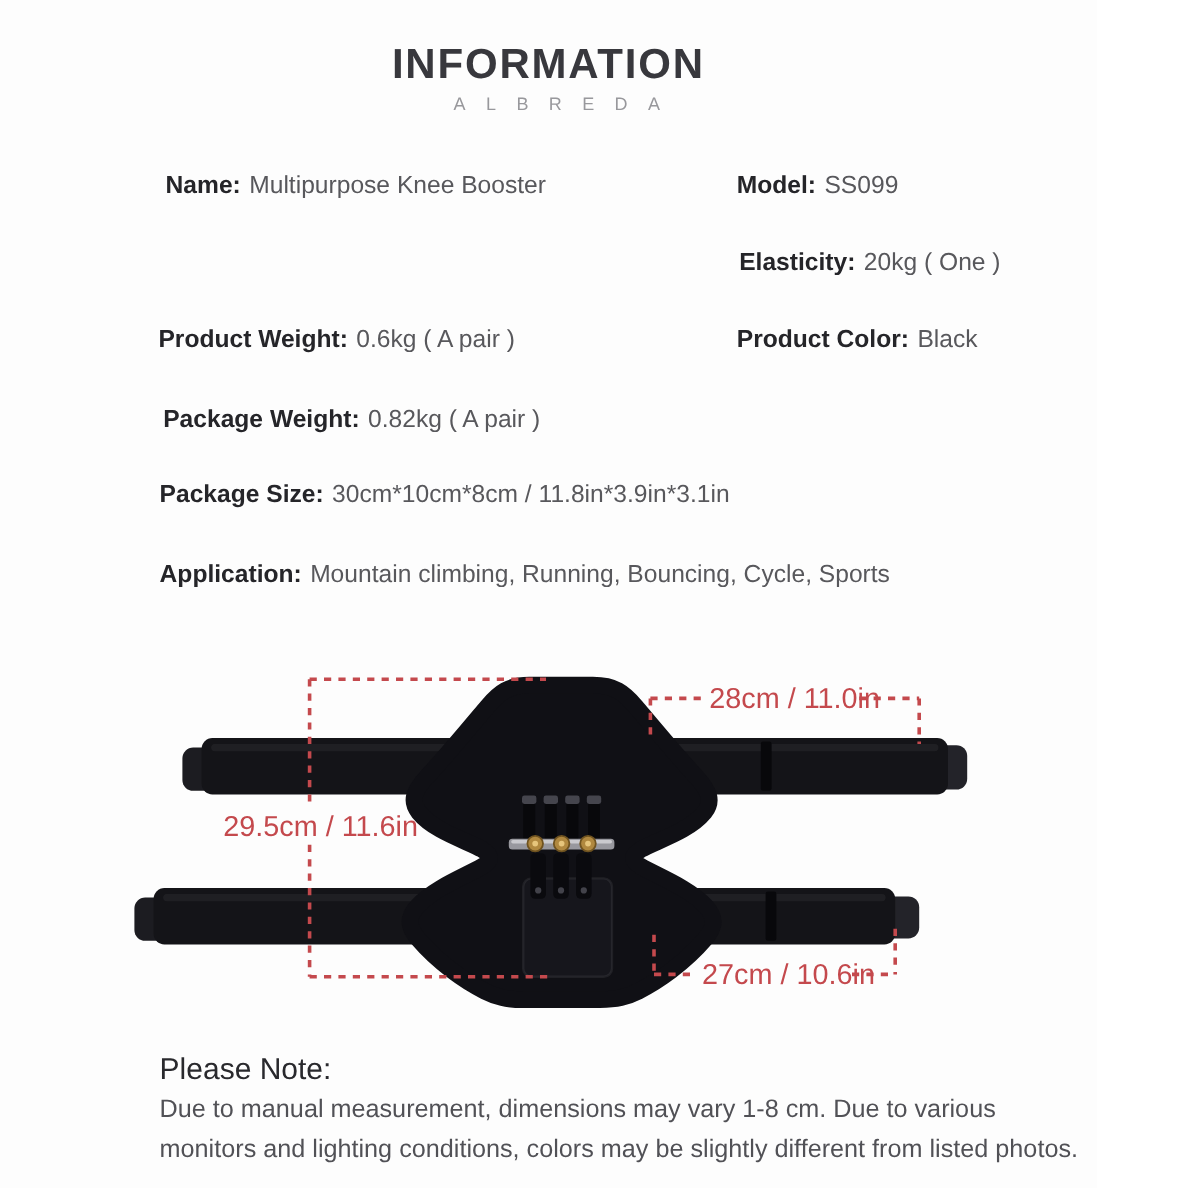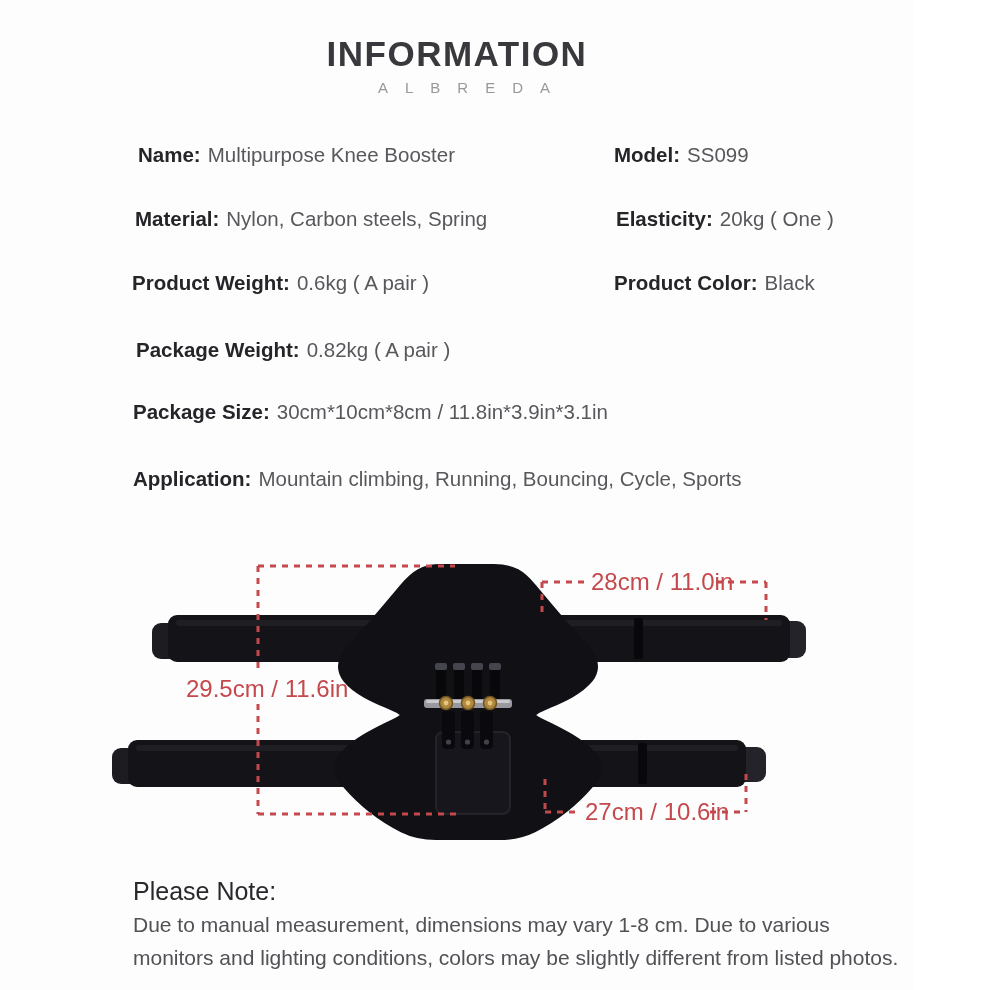--- a/index.html
+++ b/index.html
@@ -70,23 +70,20 @@
 </head>
 <body>
 
 <div class="page">
 
   <div class="page-title">INFORMATION</div>
   <div class="brand-subtitle">ALBREDA</div>
 
   <div class="spec" style="left:122px; top:142px;margin-left:16px;">
     <span class="lbl">Name:</span><span class="val">Multipurpose Knee Booster</span>
-  </div>
-  <div class="spec" style="left:135px; top:206px;">
-    <span class="lbl">Material:</span><span class="val">Nylon, Carbon steels, Spring</span>
   </div>
   <div class="spec" style="left:132px; top:270px;">
     <span class="lbl">Product Weight:</span><span class="val">0.6kg ( A pair )</span>
   </div>
   <div class="spec" style="left:136px; top:337px;">
     <span class="lbl">Package Weight:</span><span class="val">0.82kg ( A pair )</span>
   </div>
   <div class="spec" style="left:133px; top:399px;">
     <span class="lbl">Package Size:</span><span class="val">30cm*10cm*8cm / 11.8in*3.9in*3.1in</span>
   </div>

